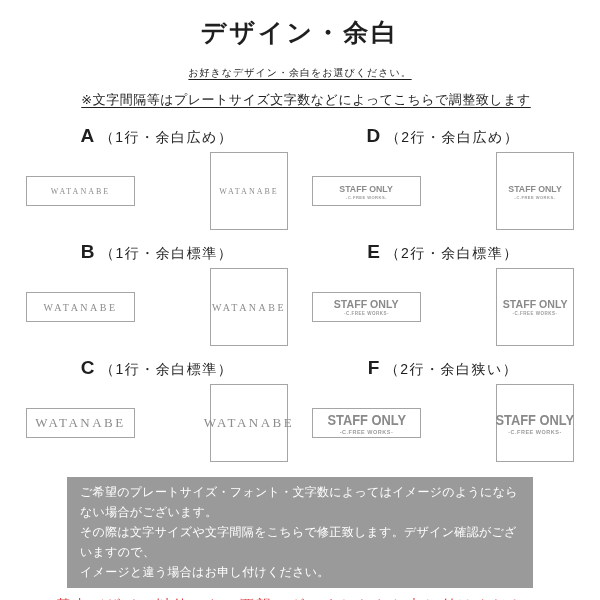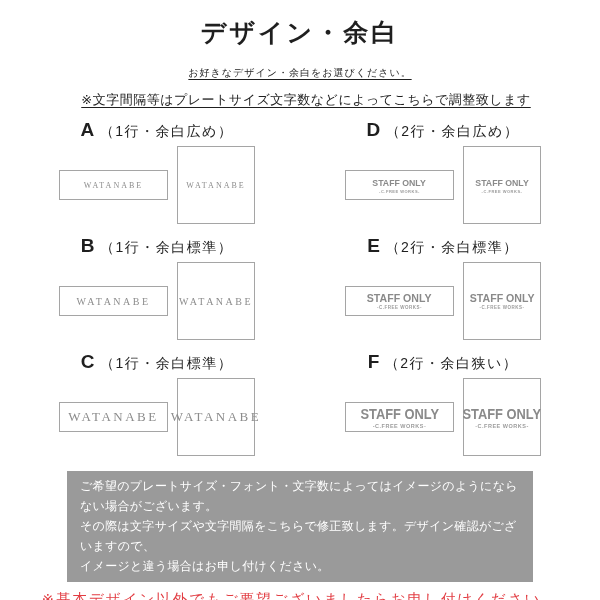--- a/index.html
+++ b/index.html
@@ -29,21 +29,21 @@
     text-underline-offset: 3px;
     margin-bottom: 11px;
   }
   .page-note {
     text-align: center;
     font-size: 13px;
     font-weight: 500;
     letter-spacing: 0.5px;
     text-decoration: underline;
     text-underline-offset: 3px;
-    margin-bottom: 10px;
+    margin-bottom: 16px;
     padding-left: 12px;
   }
 
   
   .grid {
     width: 548px;
     margin: 10px auto;
     display: grid;
     grid-template-columns: 1fr 1fr;
     column-gap: 24px;
@@ -60,21 +60,21 @@
     letter-spacing: 1px;
   }
   .cell-label .desc {
     font-size: 14px;
     font-weight: 500;
     letter-spacing: 1.5px;
   }
   .plates {
     display: flex;
     align-items: center;
-    justify-content: center;
+    justify-content: space-between;
     gap: 9px;
     height: 78px;
   }
   .plate {
     border: 1px solid #a5a5a5;
     background: #fff;
     display: flex;
     flex-direction: column;
     align-items: center;
     justify-content: center;

